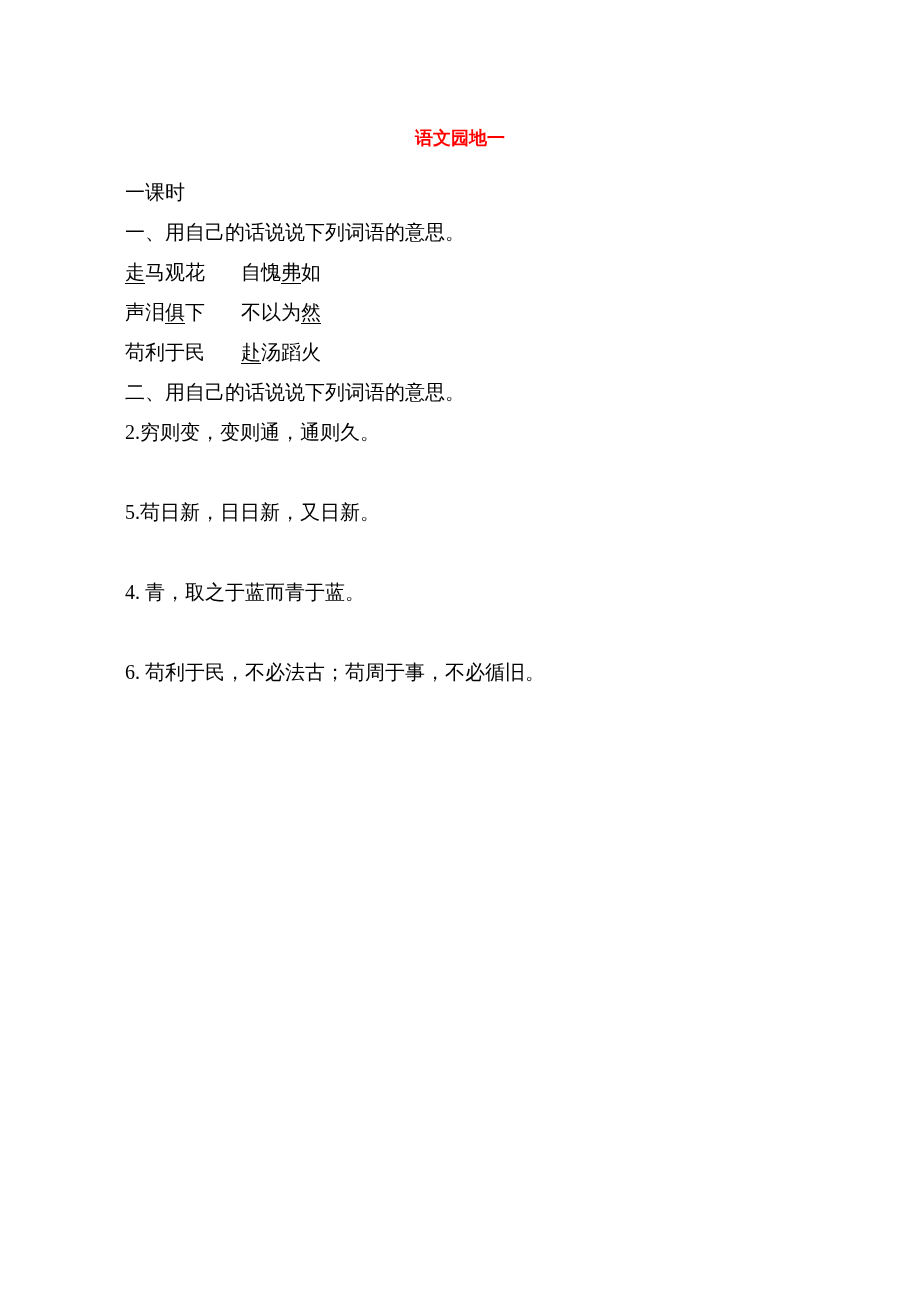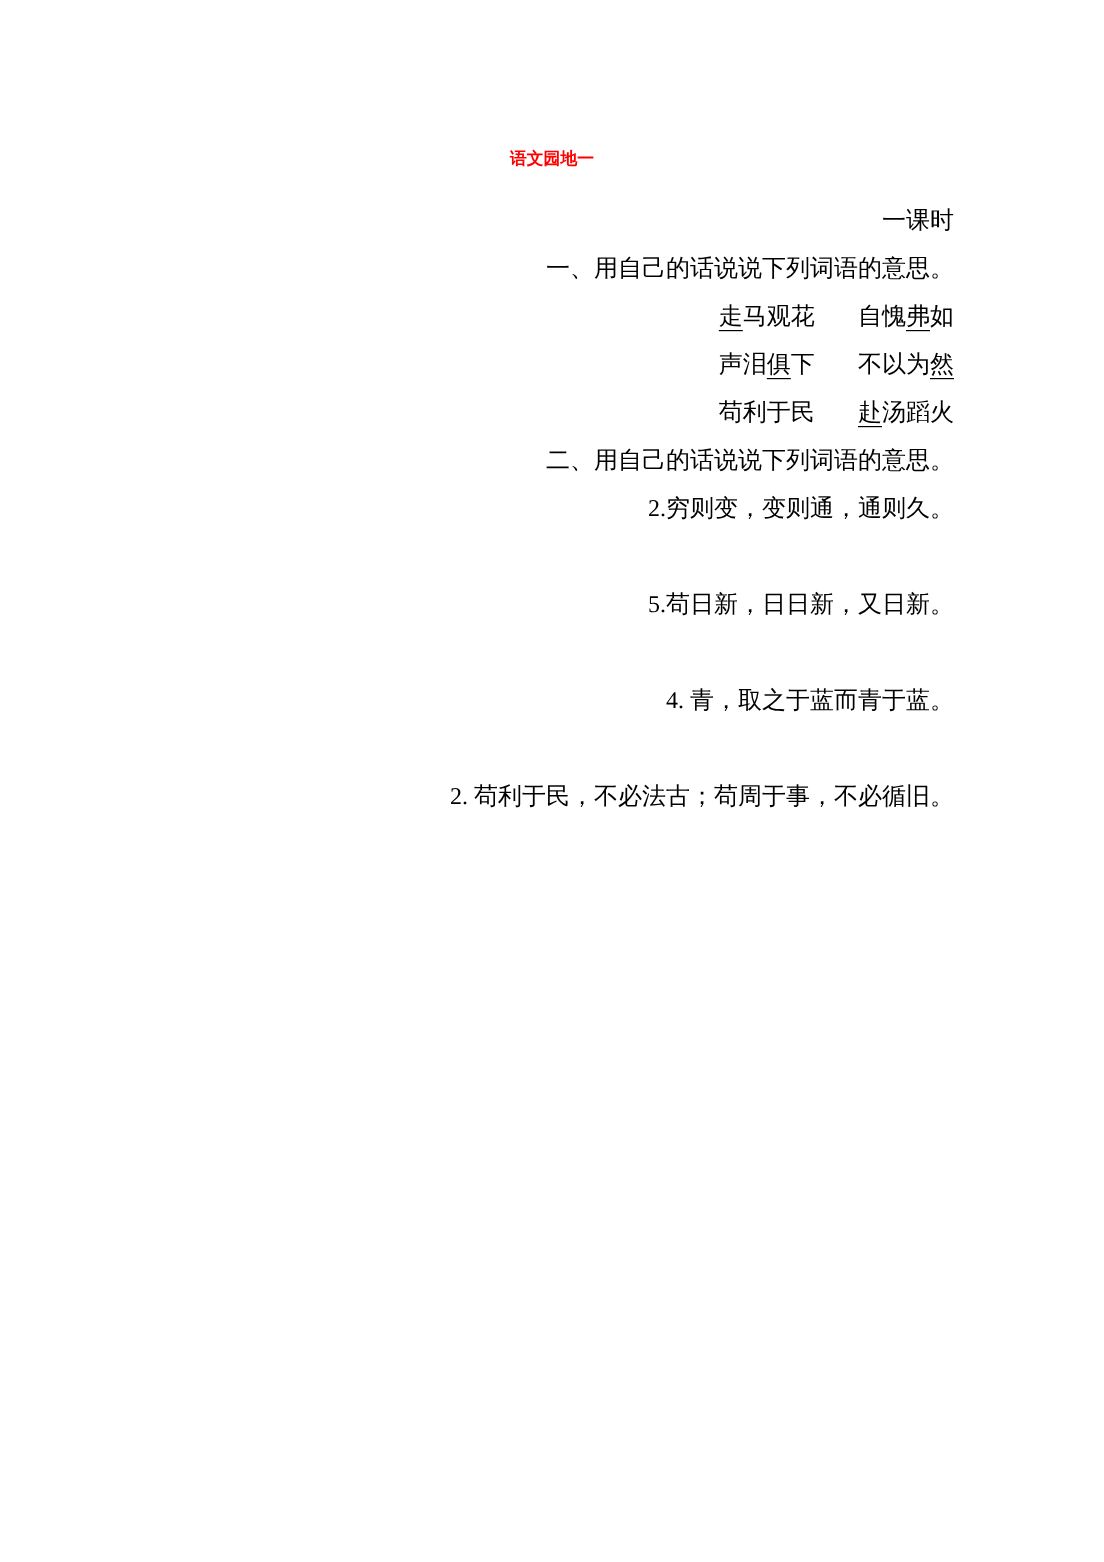--- a/index.html
+++ b/index.html
@@ -1,35 +1,34 @@
 <!DOCTYPE html>
 <html><head>
   <meta charset="utf-8">
   <style>
     * {
       margin: 0;
       padding: 0;
       box-sizing: border-box;
-      text-align: right;
     }
     body {
       width: 920px;
       height: 1302px;
       background: #ffffff;
       font-family: "SimSun", "宋体", serif;
       font-size: 20px;
       line-height: 2.0;
       padding: 120px 125px 0 125px;
       color: #000000;
     }
     .title {
       color: #ff0000;
       font-weight: bold;
       text-align: center;
-      font-size: 14px;
+      font-size: 18px;
       margin-bottom: 16px;
     }
     .line {
       margin-bottom: 0;
     }
     .u {
       border-bottom: 1px solid #000;
       display: inline-block;
       line-height: 1.1;
     }
@@ -69,13 +68,13 @@
 
 <div class="line">2.穷则变，变则通，通则久。</div>
 <div class="spacer"></div>
 
 <div class="line">5.苟日新，日日新，又日新。</div>
 <div class="spacer"></div>
 
 <div class="line">4. 青，取之于蓝而青于蓝。</div>
 <div class="spacer-small"></div>
 
-<div class="line">2. 苟利于民，不必法古；苟周于事，不必循旧。</div>
+<div class="line">6. 苟利于民，不必法古；苟周于事，不必循旧。</div>
 
 </body></html>

